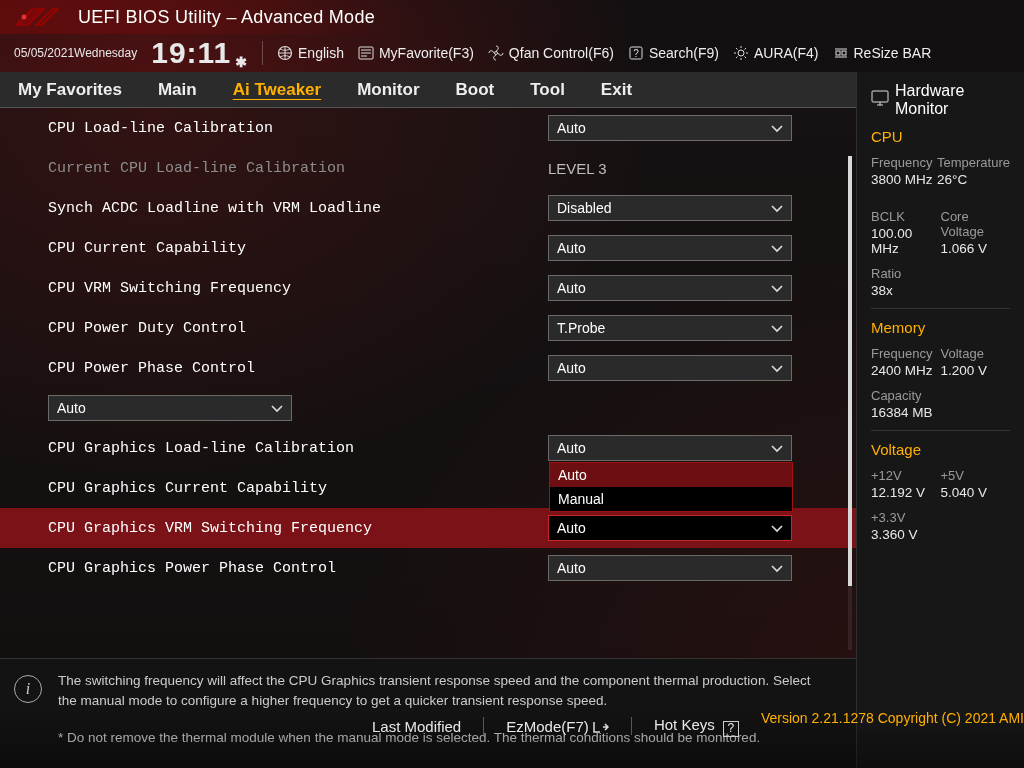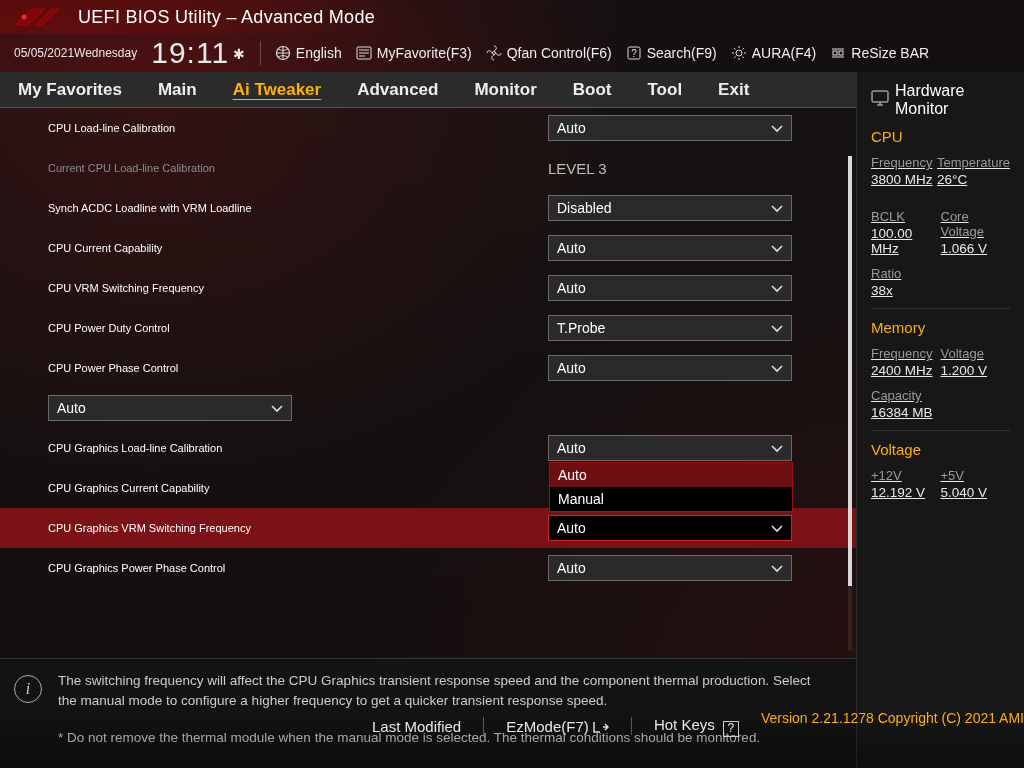--- a/index.html
+++ b/index.html
@@ -17,42 +17,42 @@
 
 
 .hdr { display: flex; align-items: center; height: 34px; padding: 0 14px; gap: 18px;
   background: linear-gradient(90deg, rgba(180,0,0,.3), rgba(0,0,0,0) 40%); }
 .rog-logo { width: 46px; height: 24px; }
 .hdr-title { font-size: 18px; font-weight: 500; color: #fff; letter-spacing: .3px; }
 
 
 .subhdr { display: flex; align-items: center; height: 38px; padding: 0 14px; gap: 14px; font-size: 14px; }
 .dateblk { display: flex; flex-direction: row; line-height: 1.05; font-size: 12px; }
-.clock { font-size: 30px; font-weight: 400; letter-spacing: 1px; display:flex; align-items:center;}
+.clock { font-size: 30px; font-weight: 700; letter-spacing: 1px; display:flex; align-items:flex-end;}
 .gear { font-size: 14px; margin-left:4px; margin-top:2px;}
 .vdiv { width:1px; height:24px; background:rgba(255,255,255,.25);}
 .sublink { display:flex; align-items:center; gap:5px; color:#eee; font-size:14px; white-space:nowrap;}
 .subico { width:16px; height:16px; display:inline-flex; align-items:center; justify-content:center; }
 .subico svg { width:16px; height:16px; }
 
 
 .layout { display:flex; height: calc(768px - 34px - 38px); }
 
 
 .left { flex:1; display:flex; flex-direction:column; min-width:0; }
 .tabs { display:flex; align-items:center; height:36px; background:#2b2b2b; border-bottom:1px solid #555; padding:0 8px 0 0;}
 .tab { padding:0 18px; height:36px; line-height:36px; font-size:17px; font-weight:600; color:#eee; cursor:pointer;}
 .tab.active { color:#ffb000; text-decoration:underline; text-underline-offset:4px;}
 
 
 .settings-wrap { flex:1; overflow:hidden; position:relative; background:rgba(25,20,20,.55); backdrop-filter: none;}
 .settings { position:absolute; inset:0; padding:0 0 0 0; overflow-y:hidden;}
 .row { display:flex; align-items:center; height:40px; padding:0 40px 0 48px; position:relative;}
 .row.highlight { background: #7a1217; }
-.rlabel { flex:0 0 500px; font-size:11px; color:#fff;}
+.rlabel { flex:0 0 500px; font-size:15px; color:#fff;font-family:Liberation Mono, monospace;}
 .row.info .rlabel { color:#8d8d8d; }
 .rvalue { font-size:15px; color:#bdbdbd;}
 .dd { position:relative; width:244px; height:26px; background:#2a2a2a; border:1px solid #6a6a6a; display:flex; align-items:center; padding:0 24px 0 8px; color:#fff;}
 .dd.highlight { background:#000; border:1px solid #c62828; }
 .dd .caret { position:absolute; right:8px; top:50%; transform:translateY(-50%); }
 .caret svg{ width:12px; height:8px;}
 .ddlist { position:absolute; left:0; top:26px; width:244px; background:#000; border:1px solid #a01010; z-index:10;}
 .ddlist .opt { height:24px; line-height:24px; padding:0 8px; color:#fff; font-size:14px;}
 .ddlist .opt.sel { background:#6d0e12;}
 .scroll-ind { position:absolute; right:4px; top:48px; bottom:8px; width:4px; background:rgba(255,255,255,.08);}
@@ -61,21 +61,21 @@
 
 .help { height:110px; background:#131313; border-top:1px solid #333; display:flex; padding:12px 40px 8px 14px; gap:16px; color:#ccc; font-size:13.5px; line-height:1.45;}
 .help-ico { width:28px; height:28px; border:1.5px solid #aaa; border-radius:50%; display:flex; align-items:center; justify-content:center; font-family: Georgia, serif; font-style:italic; font-size:16px; color:#ccc; flex-shrink:0; margin-top:4px;}
 .help .txt2 { margin-top:18px;}
 
 
 .rpanel { width:168px; background:#171717; border-left:1px solid #2e2e2e; padding:10px 14px 0 14px; font-size:14px;}
 .rpanel-h { display:flex; align-items:center; gap:6px; color:#fff; font-size:16px; margin-bottom:10px;}
 .rpanel .sect { color:#ffb000; font-size:15px; margin:8px 0 10px;}
 .pair-row { display:flex; margin-bottom:4px;}
-.pair { flex:1;text-decoration:underline;}
+.pair { flex:1;}
 .plabel{ color:#9a9a9a; font-size:13px;}
 .pval{ color:#e8e8e8; font-size:13.5px; margin-top:2px;}
 .rpanel hr { border:none; border-top:1px solid #333; margin:10px 0;}
 
 
 .footer { position:absolute; left:0; right:0; bottom:0; height:58px;
   background: linear-gradient(180deg, rgba(0,0,0,0), rgba(0,0,0,.4));
   display:flex; flex-direction:row; justify-content:flex-end; padding-bottom:20px;}
 .footer-row { display:flex; justify-content:flex-end; align-items:center; gap:22px; padding:0 22px 6px 0; font-size:15px;}
 .footer .vdiv2{ width:1px; height:18px; background:rgba(255,255,255,.3);}
@@ -172,21 +172,20 @@
     <span>ReSize BAR</span>
   </div>
 </div>
 
 <div class="layout">
   <div class="left">
     <div class="tabs" id="tabs">
         <div class="tab">My Favorites</div>
         <div class="tab">Main</div>
         <div class="tab active">Ai Tweaker</div>
-        <div class="tab">Advanced</div>
         <div class="tab">Monitor</div>
         <div class="tab">Boot</div>
         <div class="tab">Tool</div>
         <div class="tab">Exit</div>
       </div>
 
     <div class="settings-wrap">
       <div class="settings" id="settings">
           <div class="row">
             <div class="rlabel">CPU Load-line Calibration</div>
@@ -362,20 +361,27 @@
     <div class="sect">Voltage</div>
     <div class="pair-row">
       <div class="pair">
           <div class="plabel">+12V</div>
           <div class="pval">12.192 V</div>
         </div>
       <div class="pair">
           <div class="plabel">+5V</div>
           <div class="pval">5.040 V</div>
         </div>
+    </div>
+    <div class="pair-row" style="margin-top:10px;">
+      <div class="pair">
+          <div class="plabel">+3.3V</div>
+          <div class="pval">3.360 V</div>
+        </div>
+      <div class="pair"></div>
     </div>
   </div>
 </div>
 
 <div class="footer">
   <div class="footer-row">
     <span>Last Modified</span>
     <span class="vdiv2"></span>
     <span>
       <span>EzMode(F7)</span>

